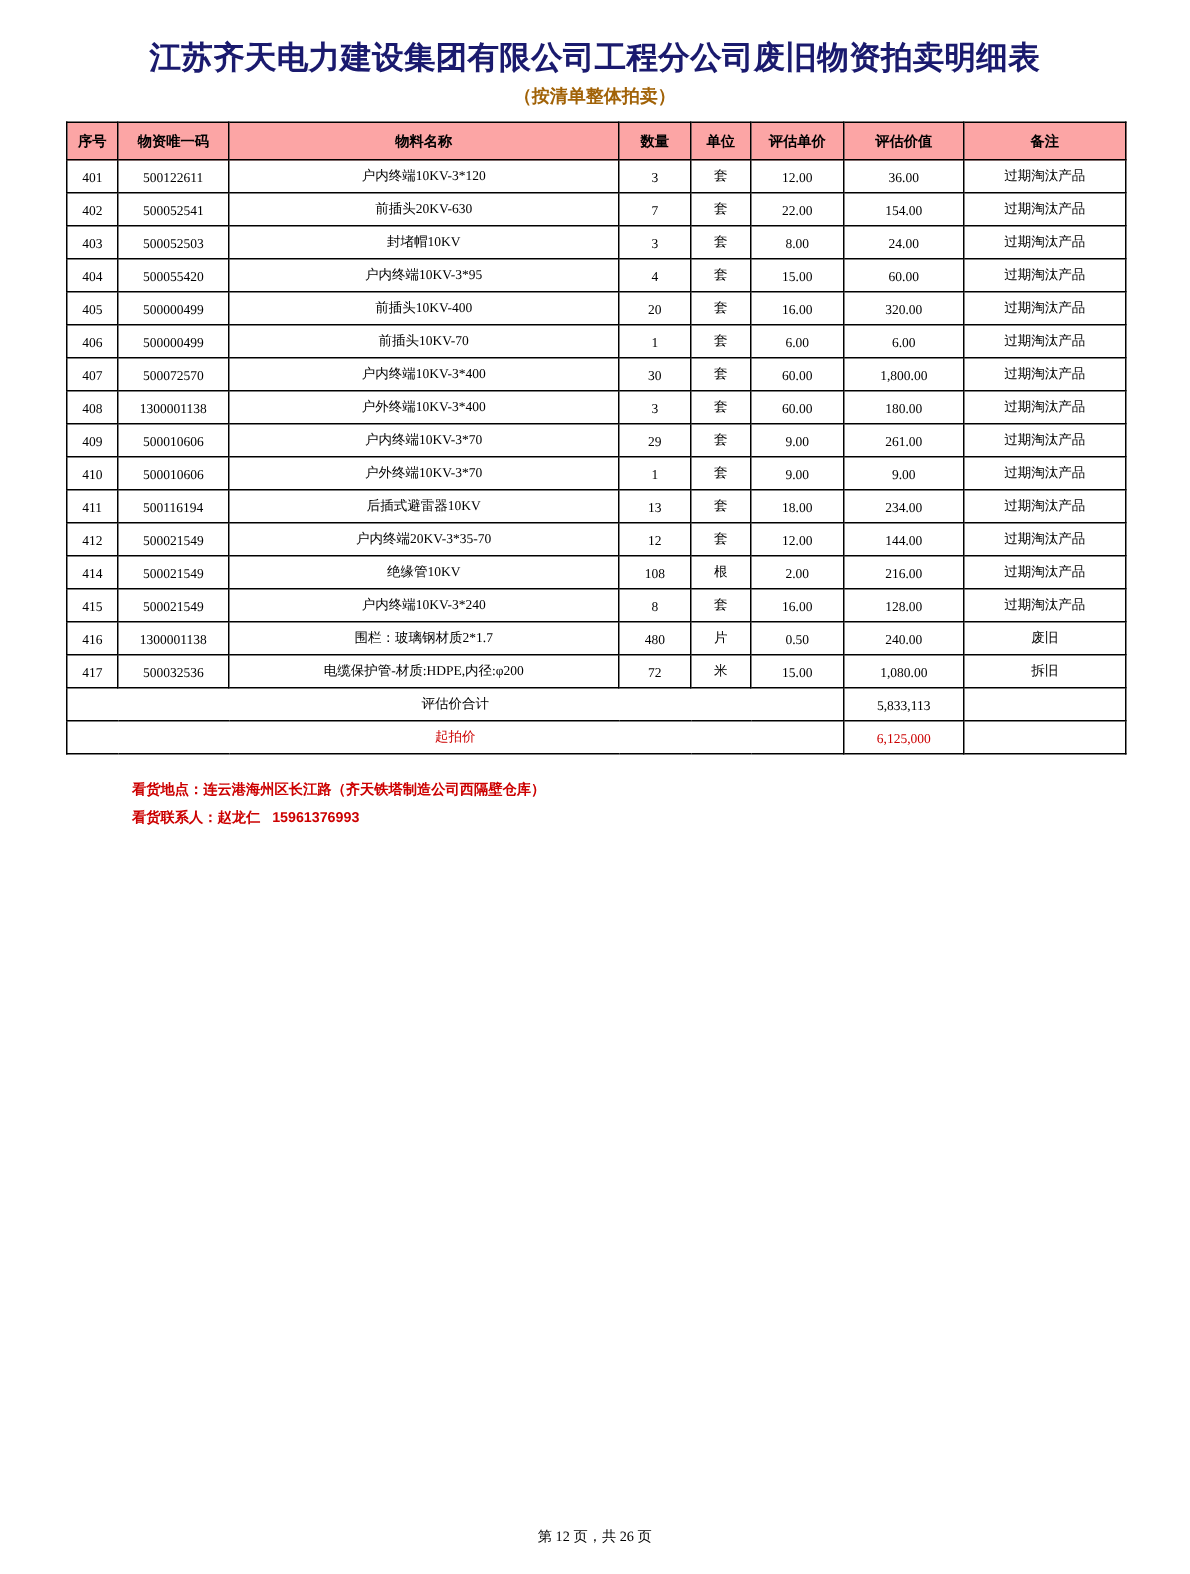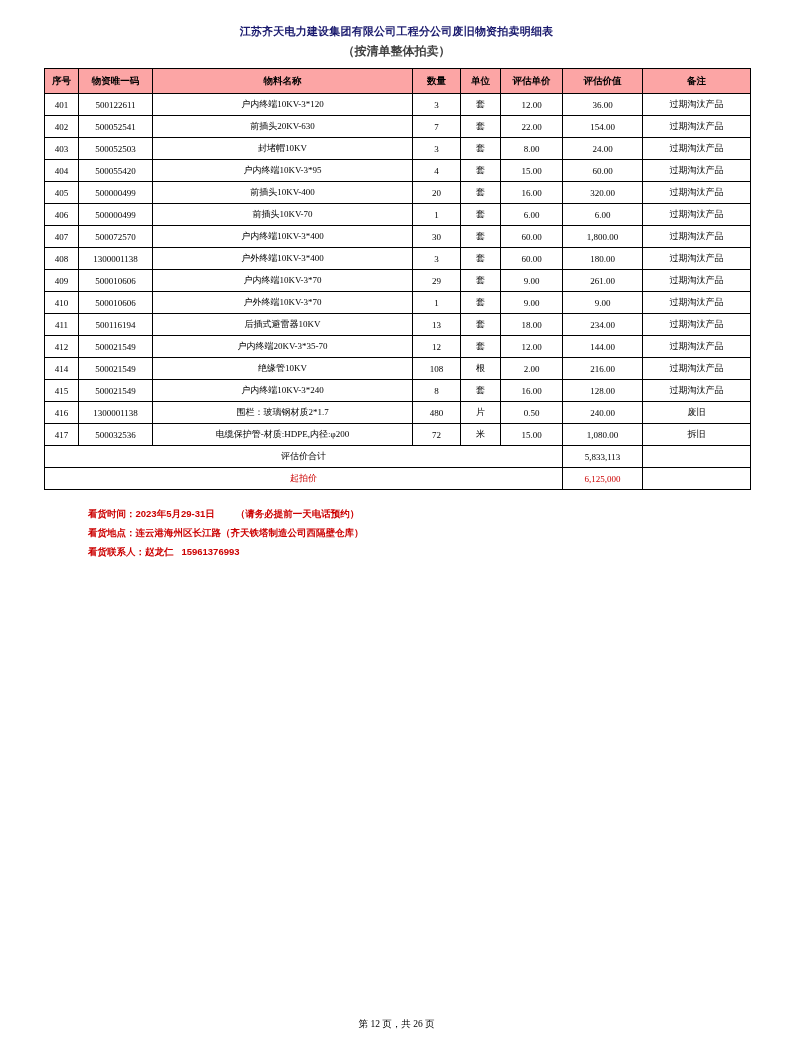--- a/index.html
+++ b/index.html
@@ -17,33 +17,33 @@
   }
   .page {
     width: 793px;
     height: 1049px;
     box-sizing: border-box;
     padding: 18px 44px 0 44px;
     position: relative;
   }
   .doc-title {
     text-align: center;
-    font-size: 11px;
+    font-size: 21px;
     font-weight: bold;
     color: #1a1a6e;
     letter-spacing: 0.2px;
     margin-top: 6px;
     margin-bottom: 4px;
     font-family: "Liberation Sans", "DejaVu Sans", sans-serif;
   }
   .doc-subtitle {
     text-align: center;
     font-size: 12px;
     font-weight: bold;
-    color: #404040;
+    color: #a16207;
     margin-bottom: 8px;
   }
   table.main {
     border-collapse: collapse;
     width: 706px;
     margin: 0 auto;
     table-layout: fixed;
   }
   table.main td, table.main th {
     border: 1px solid #000000;
@@ -312,19 +312,18 @@
       </tr>
       <tr>
         <td class="start-label" colspan="6">起拍价</td>
         <td class="start-value">6,125,000</td>
         <td></td>
       </tr>
     </tbody>
   </table>
 
   <div class="notes">
-    <div class="line">看货时间：2023年5月29-31日        （请务必提前一天电话预约）</div>
     <div class="line">看货地点：连云港海州区长江路（齐天铁塔制造公司西隔壁仓库）</div>
     <div class="line">看货联系人：赵龙仁   15961376993</div>
   </div>
 
   <div class="footer">第 12 页，共 26 页</div>
 </div>
 
 </body></html>

